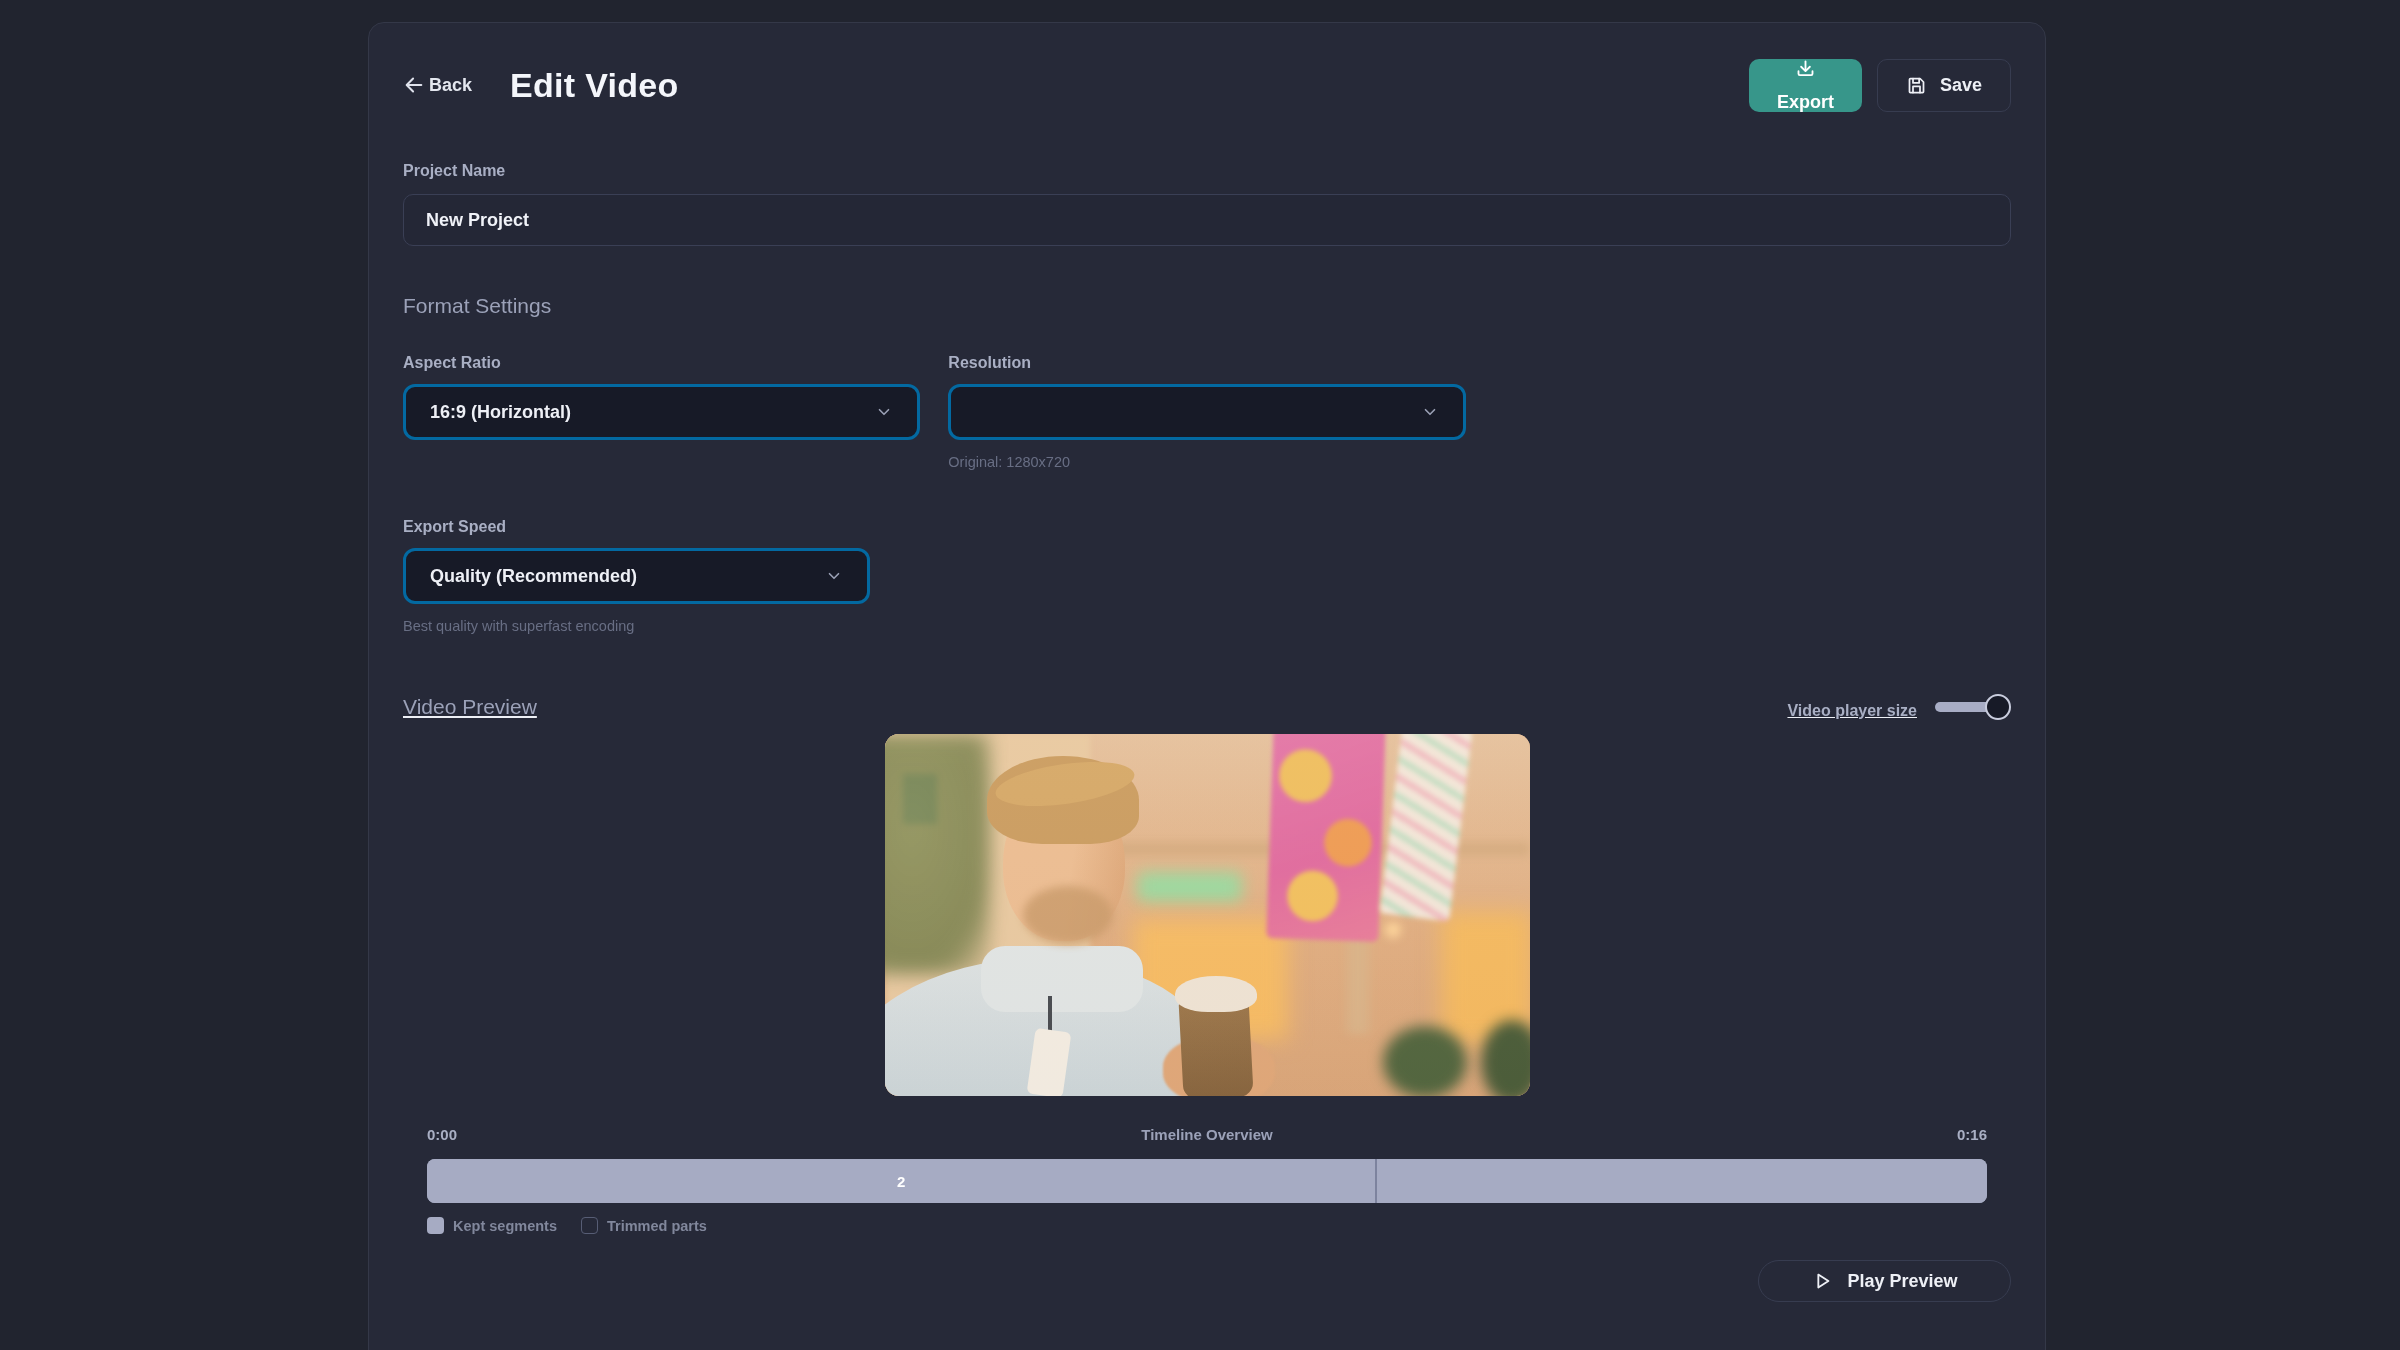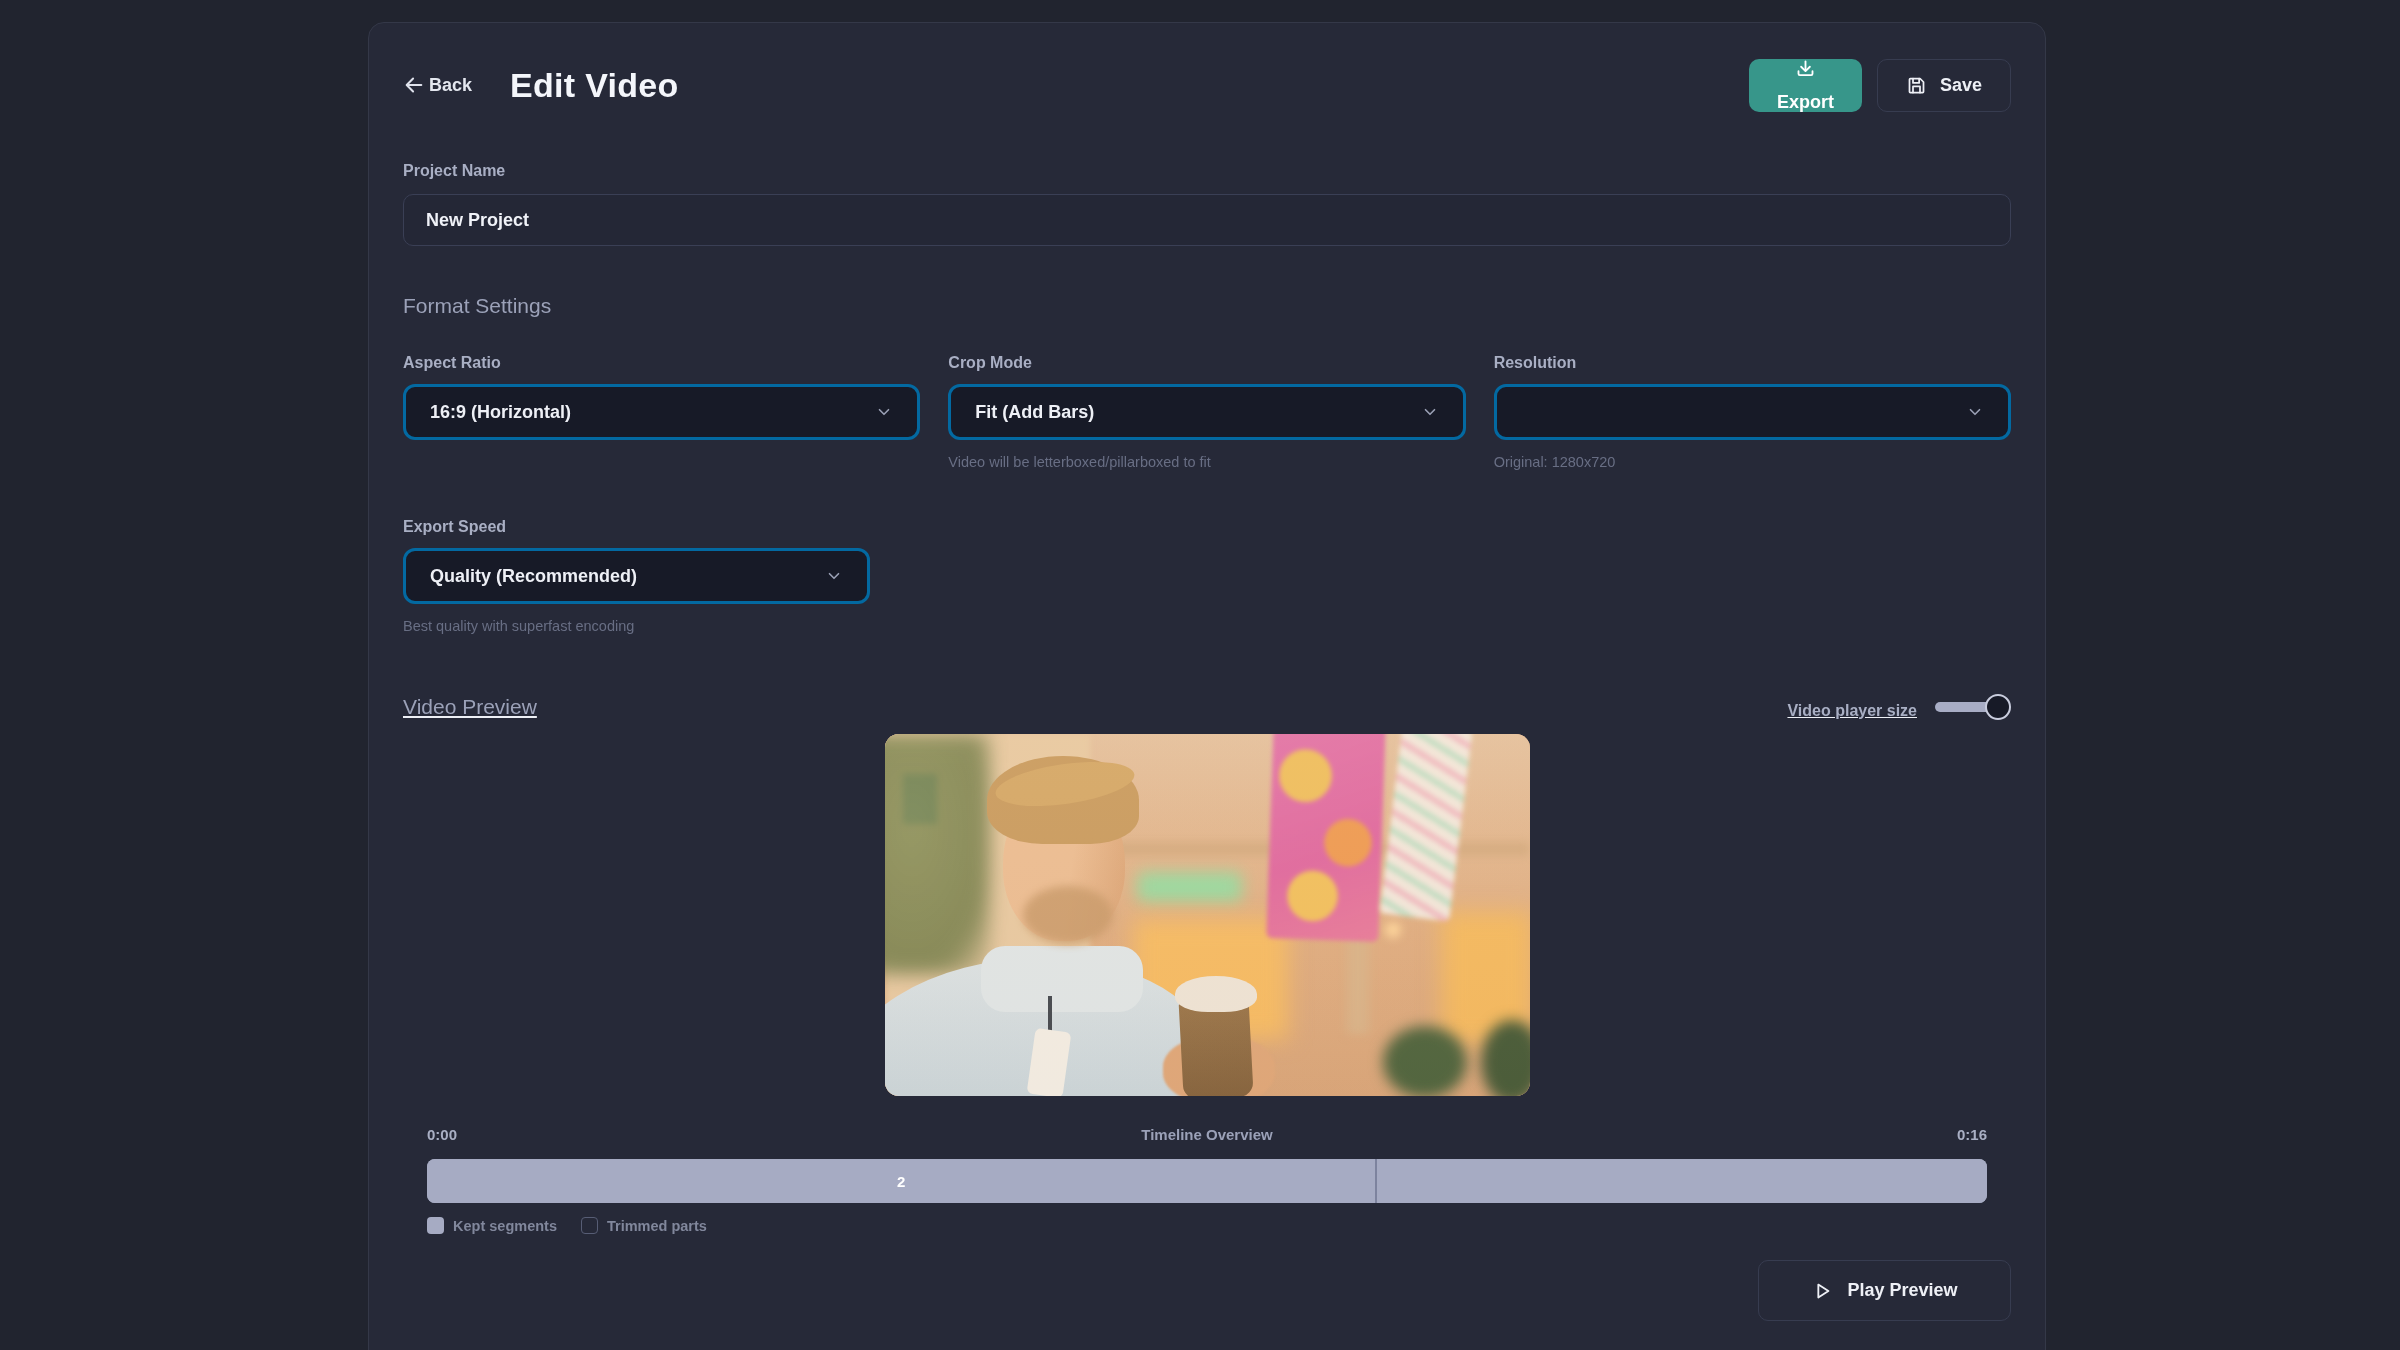--- a/index.html
+++ b/index.html
@@ -101,21 +101,21 @@
   .tl-bar { margin-top:16px; height:44px; border-radius:8px; overflow:hidden; display:flex; background:#a6abc3; cursor:pointer; }
   .tl-seg { display:flex; align-items:center; justify-content:center; color:#ffffff; font-size:15px; font-weight:700; background:#a6abc3; }
   .tl-seg + .tl-seg { border-left:2px solid #7d839e; }
   .legend { margin-top:14px; display:flex; gap:24px; align-items:center; font-size:14.5px; color:#81879c; font-weight:600; }
   .legend-item { display:flex; align-items:center; gap:9px; }
   .swatch { width:17px; height:17px; border-radius:4px; }
   .swatch.filled { background:#a6abc3; }
   .swatch.outline { border:1.5px solid #575d75; background:transparent; }
   
   .footer-row { margin-top:26px; display:flex; justify-content:flex-end; }
-  .btn-play { width:253px; height:61px; background:transparent; border:1px solid #373c50; border-radius:10px;
+  .btn-play { width:253px; height:42px; background:transparent; border:1px solid #373c50; border-radius:22px;
               color:#eef0f6; font-size:18px; font-weight:700; display:flex; align-items:center; justify-content:center; gap:14px; cursor:pointer; }
   .icon { display:inline-flex; align-items:center; justify-content:center; }
 </style>
 </head>
 <body>
 
 <div class="card">
 
   <div class="header">
     <div class="back-btn">
@@ -161,32 +161,20 @@
     <div>
       <div class="field-label">Aspect Ratio</div>
       <div class="select">
         <span>16:9 (Horizontal)</span>
         <span class="icon">
           <svg width="18" height="18" viewBox="0 0 24 24" fill="none" stroke="#9aa0b5" stroke-width="2.2" stroke-linecap="round" stroke-linejoin="round">
               <polyline points="6 9 12 15 18 9"></polyline>
             </svg>
         </span>
       </div>
-    </div>
-    <div>
-      <div class="field-label">Crop Mode</div>
-      <div class="select">
-        <span>Fit (Add Bars)</span>
-        <span class="icon">
-          <svg width="18" height="18" viewBox="0 0 24 24" fill="none" stroke="#9aa0b5" stroke-width="2.2" stroke-linecap="round" stroke-linejoin="round">
-              <polyline points="6 9 12 15 18 9"></polyline>
-            </svg>
-        </span>
-      </div>
-      <div class="helper">Video will be letterboxed/pillarboxed to fit</div>
     </div>
     <div>
       <div class="field-label">Resolution</div>
       <div class="select">
         <span></span>
         <span class="icon">
           <svg width="18" height="18" viewBox="0 0 24 24" fill="none" stroke="#9aa0b5" stroke-width="2.2" stroke-linecap="round" stroke-linejoin="round">
               <polyline points="6 9 12 15 18 9"></polyline>
             </svg>
         </span>

